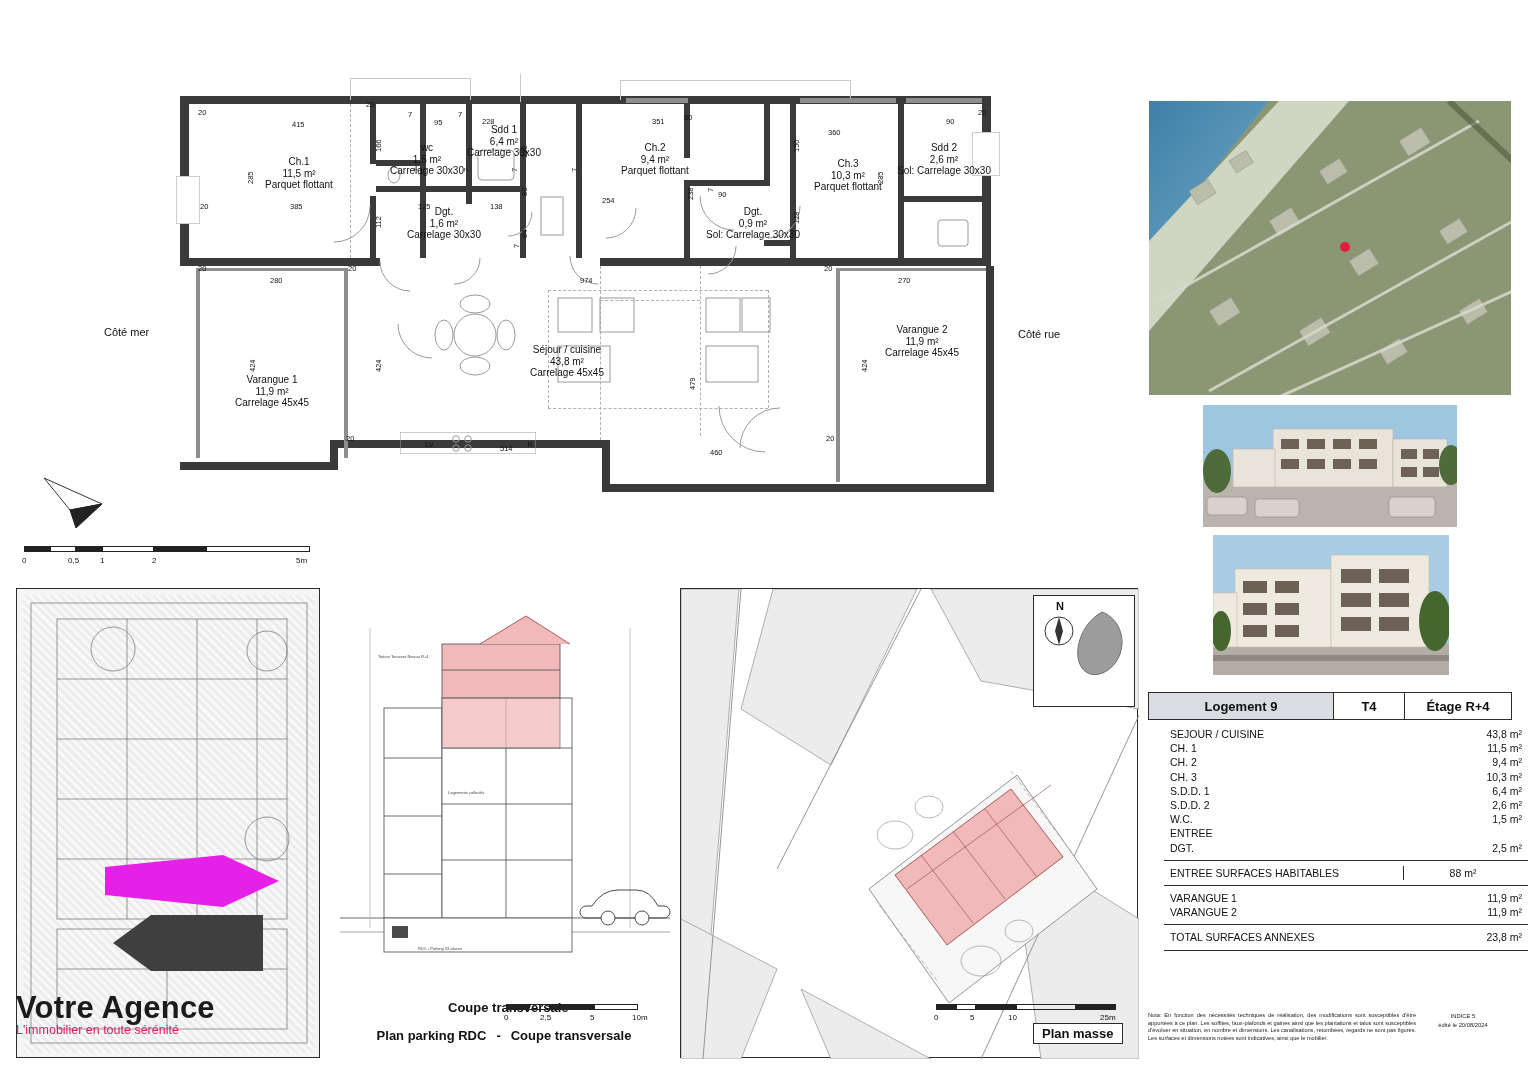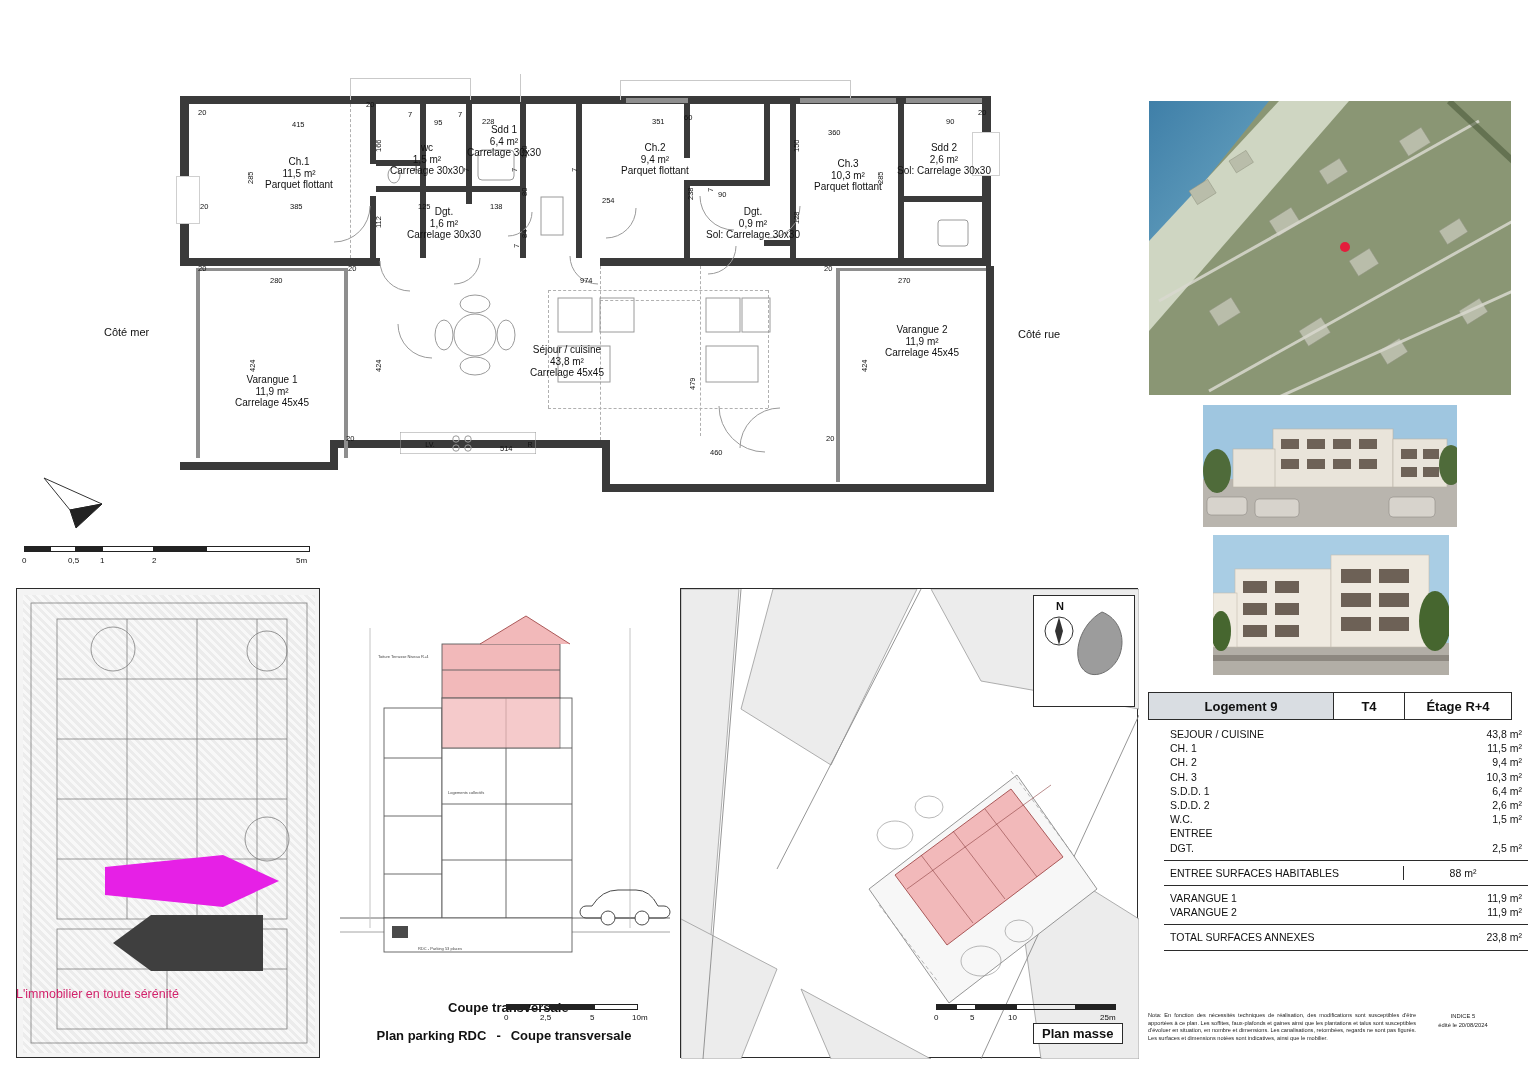--- a/index.html
+++ b/index.html
@@ -370,20 +370,21 @@
     </div>
 
     <div class="abs" style="left:96px;top:320px;">
       <svg width="160" height="70">
         <path d="M0 34 L38 6 L150 6 L150 62 L38 62 Z" fill="#3f3f3f"></path>
       </svg>
     </div>
   </div>
 
   <div class="agency">
+    <div class="a1">Votre Agence</div>
     <div class="a2">L'immobilier en toute sérénité</div>
   </div>
 
   <div class="abs" style="left:330px;top:588px;width:348px;height:470px;">
     <svg class="abs" style="left:0;top:0;" width="348" height="420">
       <g stroke="#5c5c5c" fill="none" stroke-width="0.9">
 
         <line x1="10" y1="330" x2="340" y2="330"></line>
         <line x1="10" y1="344" x2="340" y2="344" stroke="#9a9a9a"></line>
 

